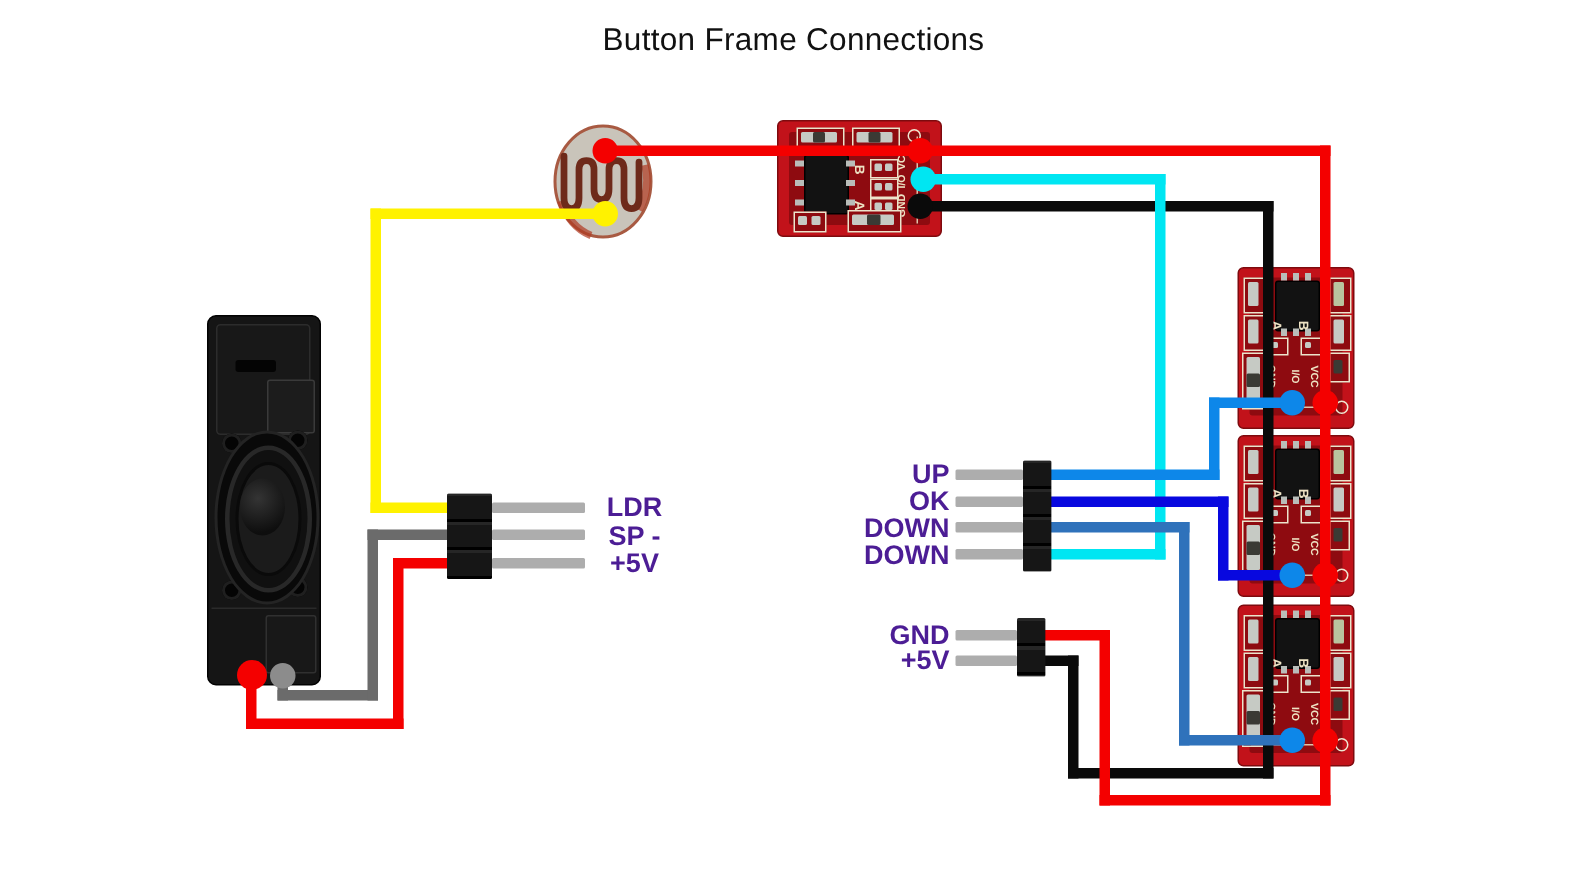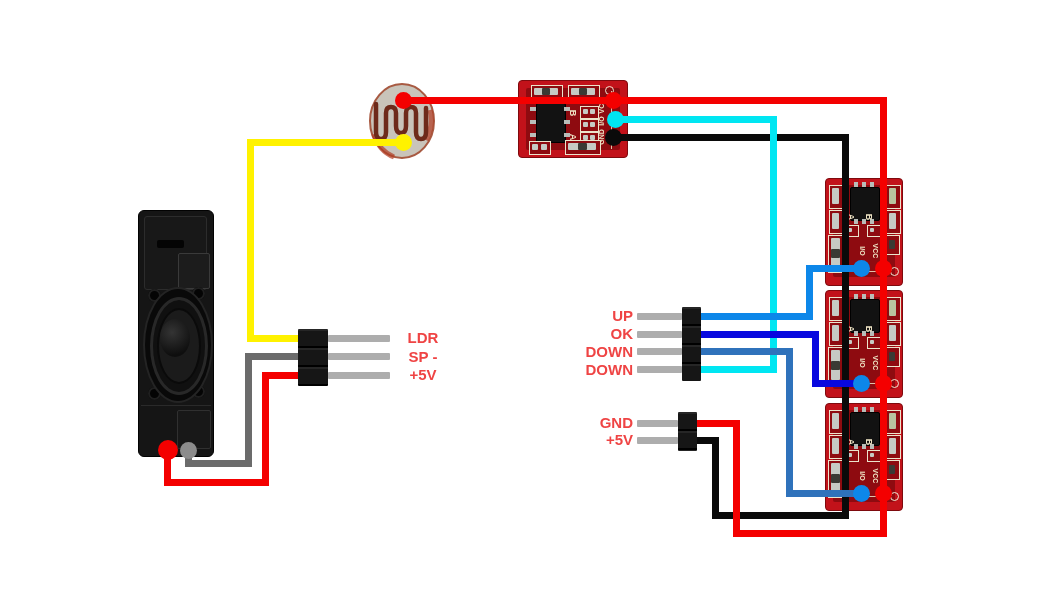--- a/index.html
+++ b/index.html
@@ -10,21 +10,21 @@
   .abs{position:absolute;}
   #title{
     position:absolute; left:0; right:0; top:15px; text-align:center;
     font-size:21px; color:#111; letter-spacing:.2px;
   }
   .wire{position:absolute;}
   .dot{position:absolute; width:17px; height:17px; border-radius:50%;}
   .pin{position:absolute; height:7px; border-radius:1px;}
   .hblock{position:absolute; background:#1d1d1d; border-radius:1px;
     background-image:repeating-linear-gradient(#262626 0 2px, #161616 2px 17px, #000 17px 19px);}
-  .lbl{position:absolute; font-weight:bold; font-size:15px; line-height:16px; color:#ef4444; white-space:pre;}
+  .lbl{position:absolute; font-weight:bold; font-size:18px; line-height:16px; color:#4c1d95; white-space:pre;}
   
   .pcb{position:absolute; background:#c2121a; border:1px solid #7e0a0e; border-radius:4px;}
   .pcb .inner{position:absolute; background:#8e0b10; border-radius:2px;}
   .comp{position:absolute; border:1px solid #ece4cc; background:#8e0b10;}
   .silver{position:absolute; background:#c6cac4; border-radius:1px;}
   .silverdark{position:absolute; background:#3a3a34; border-radius:1px;}
   .icbody{position:absolute; background:#121212; border-radius:2px; border:1px solid #000;}
   .icleg{position:absolute; background:#b9bdb9;}
   .silk{position:absolute; font-size:7px; line-height:8px; font-weight:bold; color:#eee3c4;
         text-align:center; white-space:nowrap;}
@@ -39,20 +39,21 @@
   .spk-detail{position:absolute;}
   .screw{position:absolute; width:13px; height:13px; border-radius:50%;
     background:#040404; box-shadow:inset 0 0 0 2px #1f1f1f;}
   .ring{position:absolute; border-radius:50%;}
 </style>
 </head>
 <body>
 
 <div id="canvas">
 
+  <div id="title">Button Frame Connections</div>
 
   <div id="speaker">
     <div class="spk-detail" style="left:5px;top:5px;width:61px;height:72px;border:1px solid #2c2c2c;border-radius:3px;background:#181818;"></div>
     <div class="spk-detail" style="left:18px;top:29px;width:27px;height:8px;background:#040404;border-radius:2px;"></div>
     <div class="spk-detail" style="left:39px;top:42px;width:30px;height:34px;background:#1c1c1c;border:1px solid #3a3a3a;border-radius:2px;"></div>
     <div class="screw" style="left:9px;top:78px;"></div>
     <div class="screw" style="left:53px;top:76px;"></div>
     <div class="screw" style="left:9px;top:176px;"></div>
     <div class="screw" style="left:53px;top:174px;"></div>
     <div class="ring" style="left:4px;top:76px;width:66px;height:112px;background:#090909;border:2px solid #242424;"></div>

